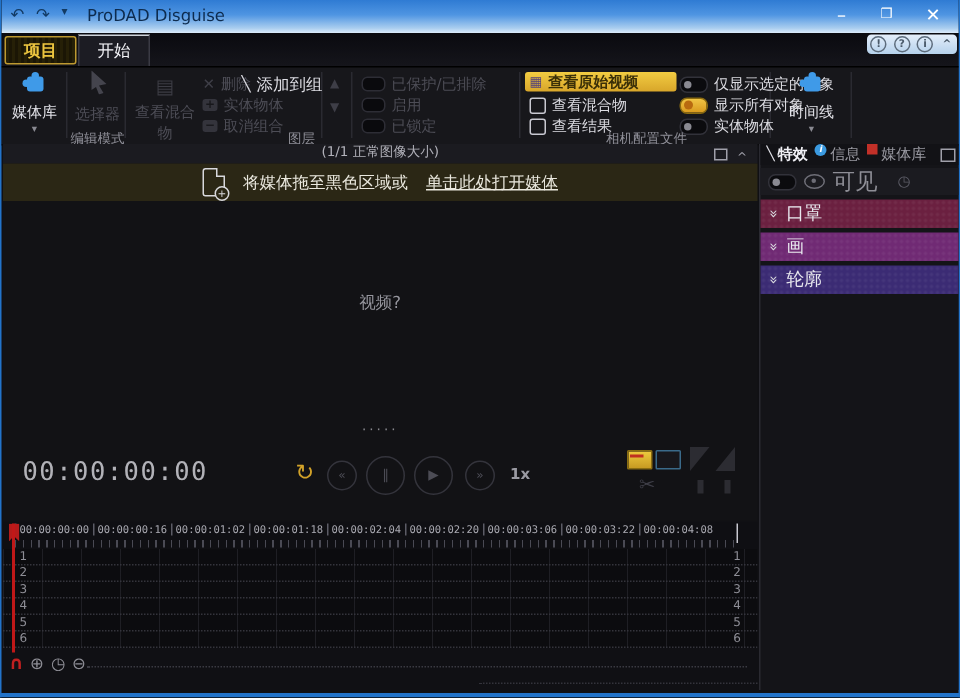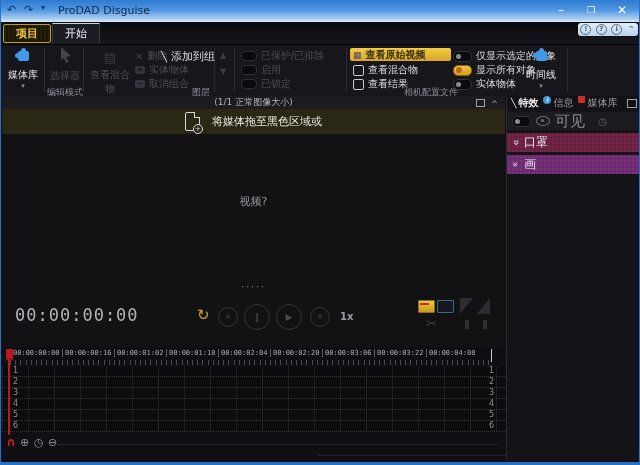--- a/index.html
+++ b/index.html
@@ -262,20 +262,21 @@
 
   <div id="pv-info" class="abs">
     <span>(1/1  正常图像大小)</span>
     <span class="sq-ic" style="right:20px"></span>
     <span class="pv-info-ic" style="right:7px">^</span>
   </div>
 
   <div id="dropbar" class="abs">
     <span class="fileic"></span>
     <span class="txt">将媒体拖至黑色区域或</span>
+    <span class="lnk">单击此处打开媒体</span>
   </div>
 
   <div id="pv-main" class="abs">
     <div id="pv-ph">视频?</div>
     <div id="pv-dots">·····</div>
   </div>
 
   <div id="transport" class="abs">
     <span id="timecode">00:00:00:00</span>
     <span id="t-loop">↺</span>
@@ -363,23 +364,27 @@
         <span>媒体库</span>
       </span>
       <span id="ptab-win"></span>
     </div>
     <div id="vis-row">
       <span class="tgl off"></span>
       <span class="eye"></span>
       <span class="txt">可见</span>
       <span id="vis-clock">◷</span>
     </div>
-    <div class="fxsec" style="background-color: rgb(107, 32, 64); font-family: Liberation Mono, monospace;">
+    <div class="fxsec" style="background-color: rgb(107, 32, 64);">
       <span class="chev-dn">»</span>
       <span>口罩</span>
     </div>
     <div class="fxsec" style="background-color: rgb(112, 42, 116);">
       <span class="chev-dn">»</span>
       <span>画</span>
     </div>
+    <div class="fxsec" style="background-color: rgb(59, 43, 116);">
+      <span class="chev-dn">»</span>
+      <span>轮廓</span>
+    </div>
   </div>
 
 </div>
 
 </body></html>

